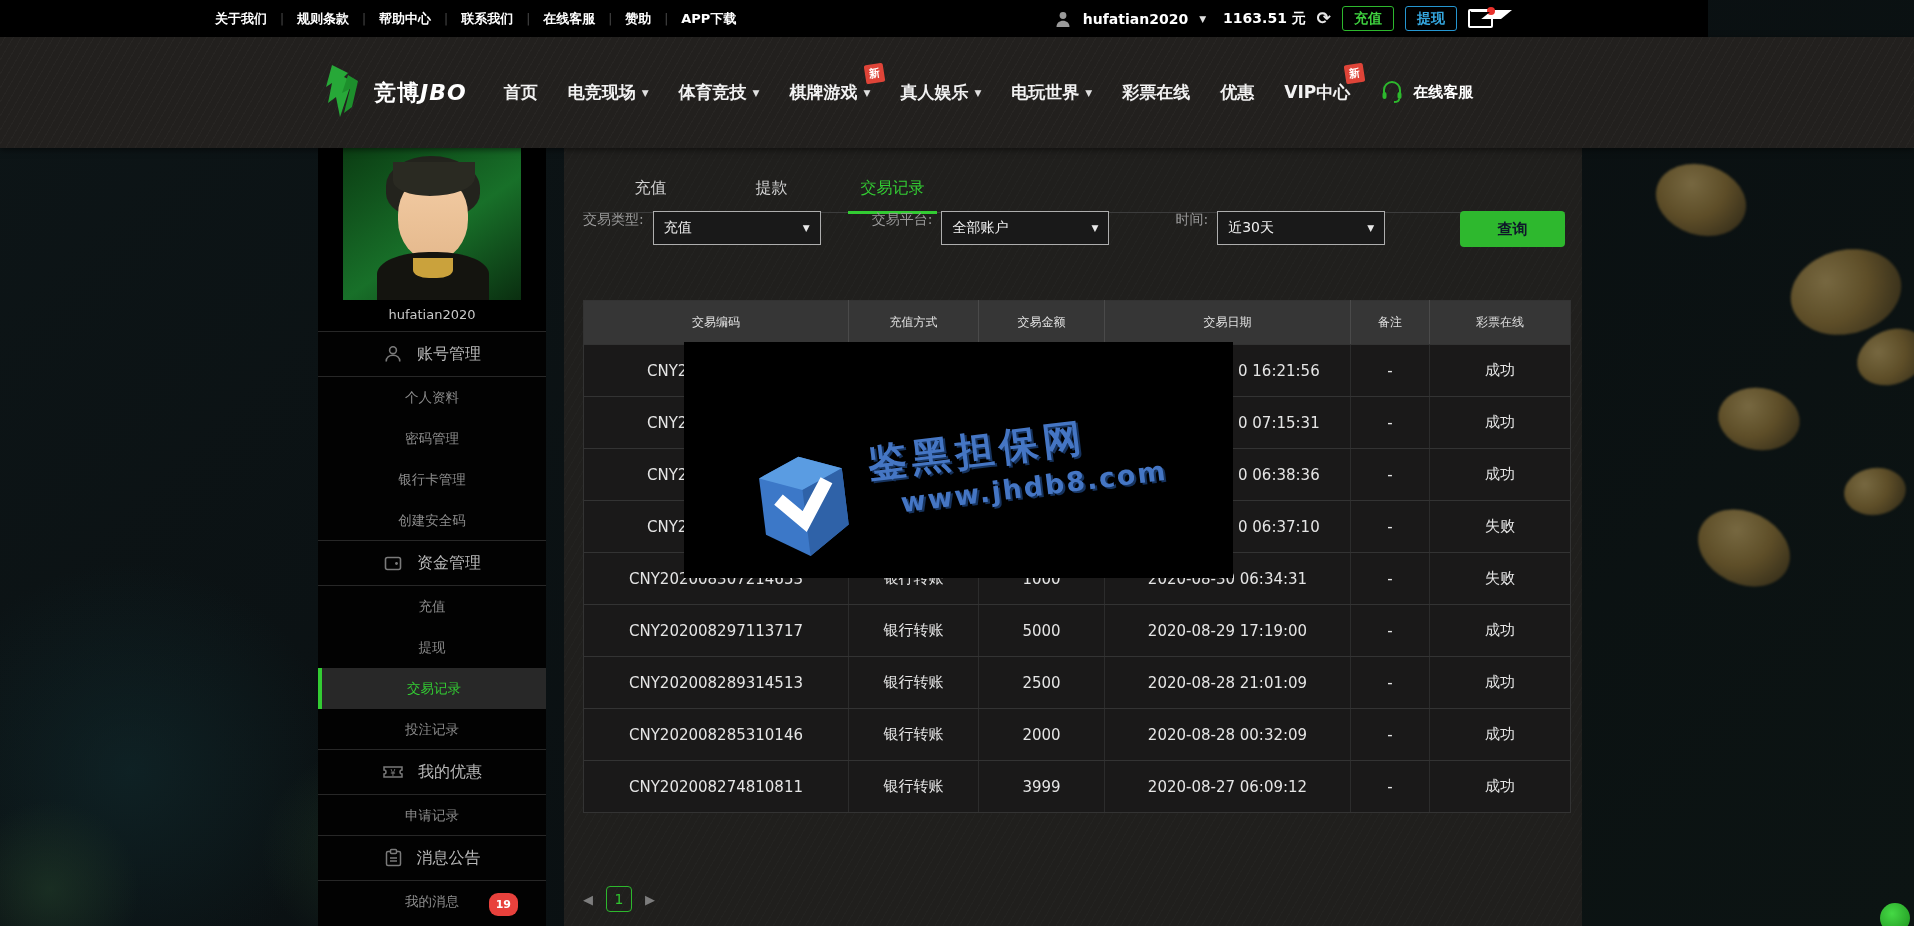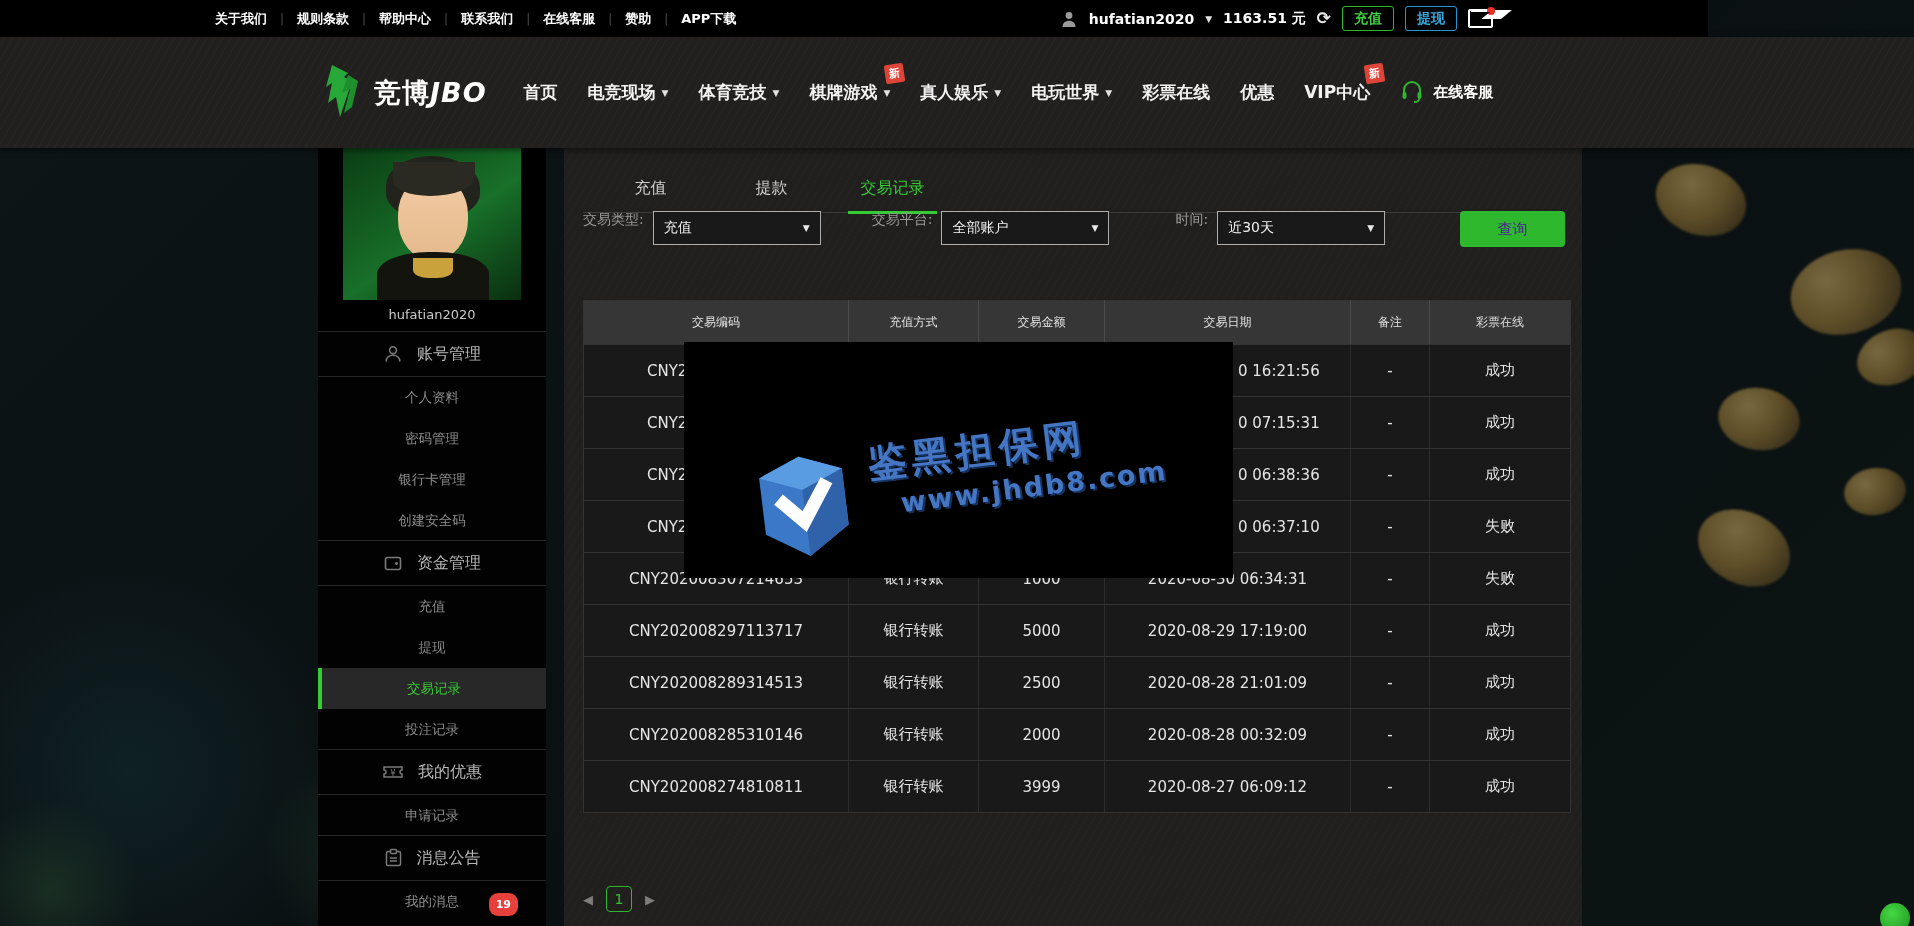--- a/index.html
+++ b/index.html
@@ -20,41 +20,41 @@
   
   .topbar { position:absolute; left:0; top:0; width:1708px; height:37px; background:#000; z-index:30; }
   .topbar-inner { width:1278px; margin:0 auto; height:37px; display:flex; align-items:center; }
   .toplinks { display:flex; align-items:center; gap:13px; }
   .toplink { color:#ffffff; font-size:13px; font-weight:bold; text-decoration:none; cursor:pointer; }
   .topdiv { color:#4a4a4a; font-size:12px; }
   .top-right { margin-left:auto; display:flex; align-items:center; gap:11px; }
   .person-icon svg { display:block; }
   .top-user { color:#fff; font-size:14px; font-weight:bold; }
   .caret { color:#e0e0e0; font-size:9px; }
-  .top-balance { color:#fff; font-size:14px; font-weight:bold; }
+  .top-balance { color:#fff; font-size:14px; font-weight:bold; margin-left:6px; }
   .refresh-icon { color:#e8e8e8; font-size:17px; font-weight:bold; line-height:1; }
   .top-btn { height:25px; padding:0 11px; font-size:14px; font-weight:bold; background:transparent;
     border-radius:3px; display:flex; align-items:center; cursor:pointer; }
   .btn-deposit { border:1px solid #2db82d; color:#3fd03f; }
   .btn-withdraw { border:1px solid #2596d1; color:#35a8e0; }
   .mail-icon { position:relative; width:25px; height:19px; border:2px solid #fff; border-radius:2px; }
   .mail-icon:before { content:""; position:absolute; left:-1px; top:-1px; border-left:11px solid transparent;
     border-right:11px solid transparent; border-top:9px solid #fff; width:21px; }
   .mail-icon:after { content:""; position:absolute; left:0; top:1px; border-left:10px solid transparent;
     border-right:10px solid transparent; border-top:8px solid #000; }
   .mail-dot { position:absolute; right:-4px; top:-4px; width:8px; height:8px; border-radius:50%; background:#e8312b; }
 
   
   .navbar { position:absolute; left:0; top:37px; width:1914px; height:111px; z-index:29;
     background:#22201e;
     background-image:repeating-linear-gradient(-60deg,rgba(255,255,255,.022) 0 1px,transparent 1px 7px);
     box-shadow:0 2px 6px rgba(0,0,0,.5); }
   .navbar-inner { width:1278px; margin:0 auto; height:111px; display:flex; align-items:center; }
   .logo { display:flex; align-items:center; gap:8px; cursor:pointer; }
-  .logo-text { font-size:27px; font-weight:bold; color:#fff; letter-spacing:1px; }
+  .logo-text { font-size:22px; font-weight:bold; color:#fff; letter-spacing:1px; }
   .logo-text b { font-style:italic; }
   .nav-items { display:flex; align-items:center; gap:30px; margin-left:37px; }
   .nav-item { position:relative; display:flex; align-items:center; gap:6px; color:#f2f2f2;
     font-size:17px; font-weight:bold; cursor:pointer; white-space:nowrap; }
   .nav-badge { position:absolute; top:-17px; right:-14px; background:#df4438; color:#fff; font-size:11px;
     font-weight:bold; padding:2px 4px; border-radius:2px; transform:rotate(-9deg); }
   .nav-service { display:flex; align-items:center; gap:9px; margin-left:30px; color:#fff;
     font-size:15px; font-weight:bold; cursor:pointer; }
 
   
@@ -89,22 +89,22 @@
   .tab { width:121px; text-align:center; font-size:16px; color:#cfcfcf; line-height:40px; cursor:pointer; position:relative; }
   .tab.active { color:#33cc33; }
   .tab.active:after { content:""; position:absolute; left:16px; bottom:-2px; width:89px; height:3px; background:#33cc33; }
 
   .filters { position:absolute; left:19px; top:63px; width:982px; height:36px; display:flex; align-items:flex-start; }
   .f-label { color:#9a9a9a; font-size:14px; margin-right:9px; }
   .f-select { width:168px; height:34px; background:#191919; border:1px solid #aeaeae; display:flex;
     align-items:center; padding:0 10px; color:#f0f0f0; font-size:14px; cursor:pointer; }
   .f-select .caret { margin-left:auto; color:#e8e8e8; }
   .gap1 { width:51px; } .gap2 { width:66px; }
-  .search-btn { margin-left:auto; width:105px; height:36px; background:#2eb82e; color:#4c1d95; font-size:15px;
-    font-weight:normal; border:none; border-radius:4px; cursor:pointer; }
+  .search-btn { margin-left:auto; width:105px; height:36px; background:#2eb82e; color:#0f172a; font-size:15px;
+    font-weight:bold; border:none; border-radius:4px; cursor:pointer; }
 
   .tx-table { position:absolute; left:19px; top:152px; width:987px; border-collapse:collapse; table-layout:fixed;
     border:1px solid #333; }
   .tx-table th { height:44px; background:#363636; color:#e0e0e0; font-size:12px; font-weight:normal;
     border-right:1px solid #4a4a4a; border-bottom:1px solid #333; }
   .tx-table th:last-child { border-right:none; }
   .tx-table td { height:52px; background:#1a1919; color:#e5e5e5; font-size:15px; text-align:center;
     border-right:1px solid #2c2c2c; border-bottom:1px solid #333; overflow:hidden; white-space:nowrap; }
   .tx-table td:last-child { border-right:none; }
   td.frag-code { text-align:left; padding-left:63px; }

